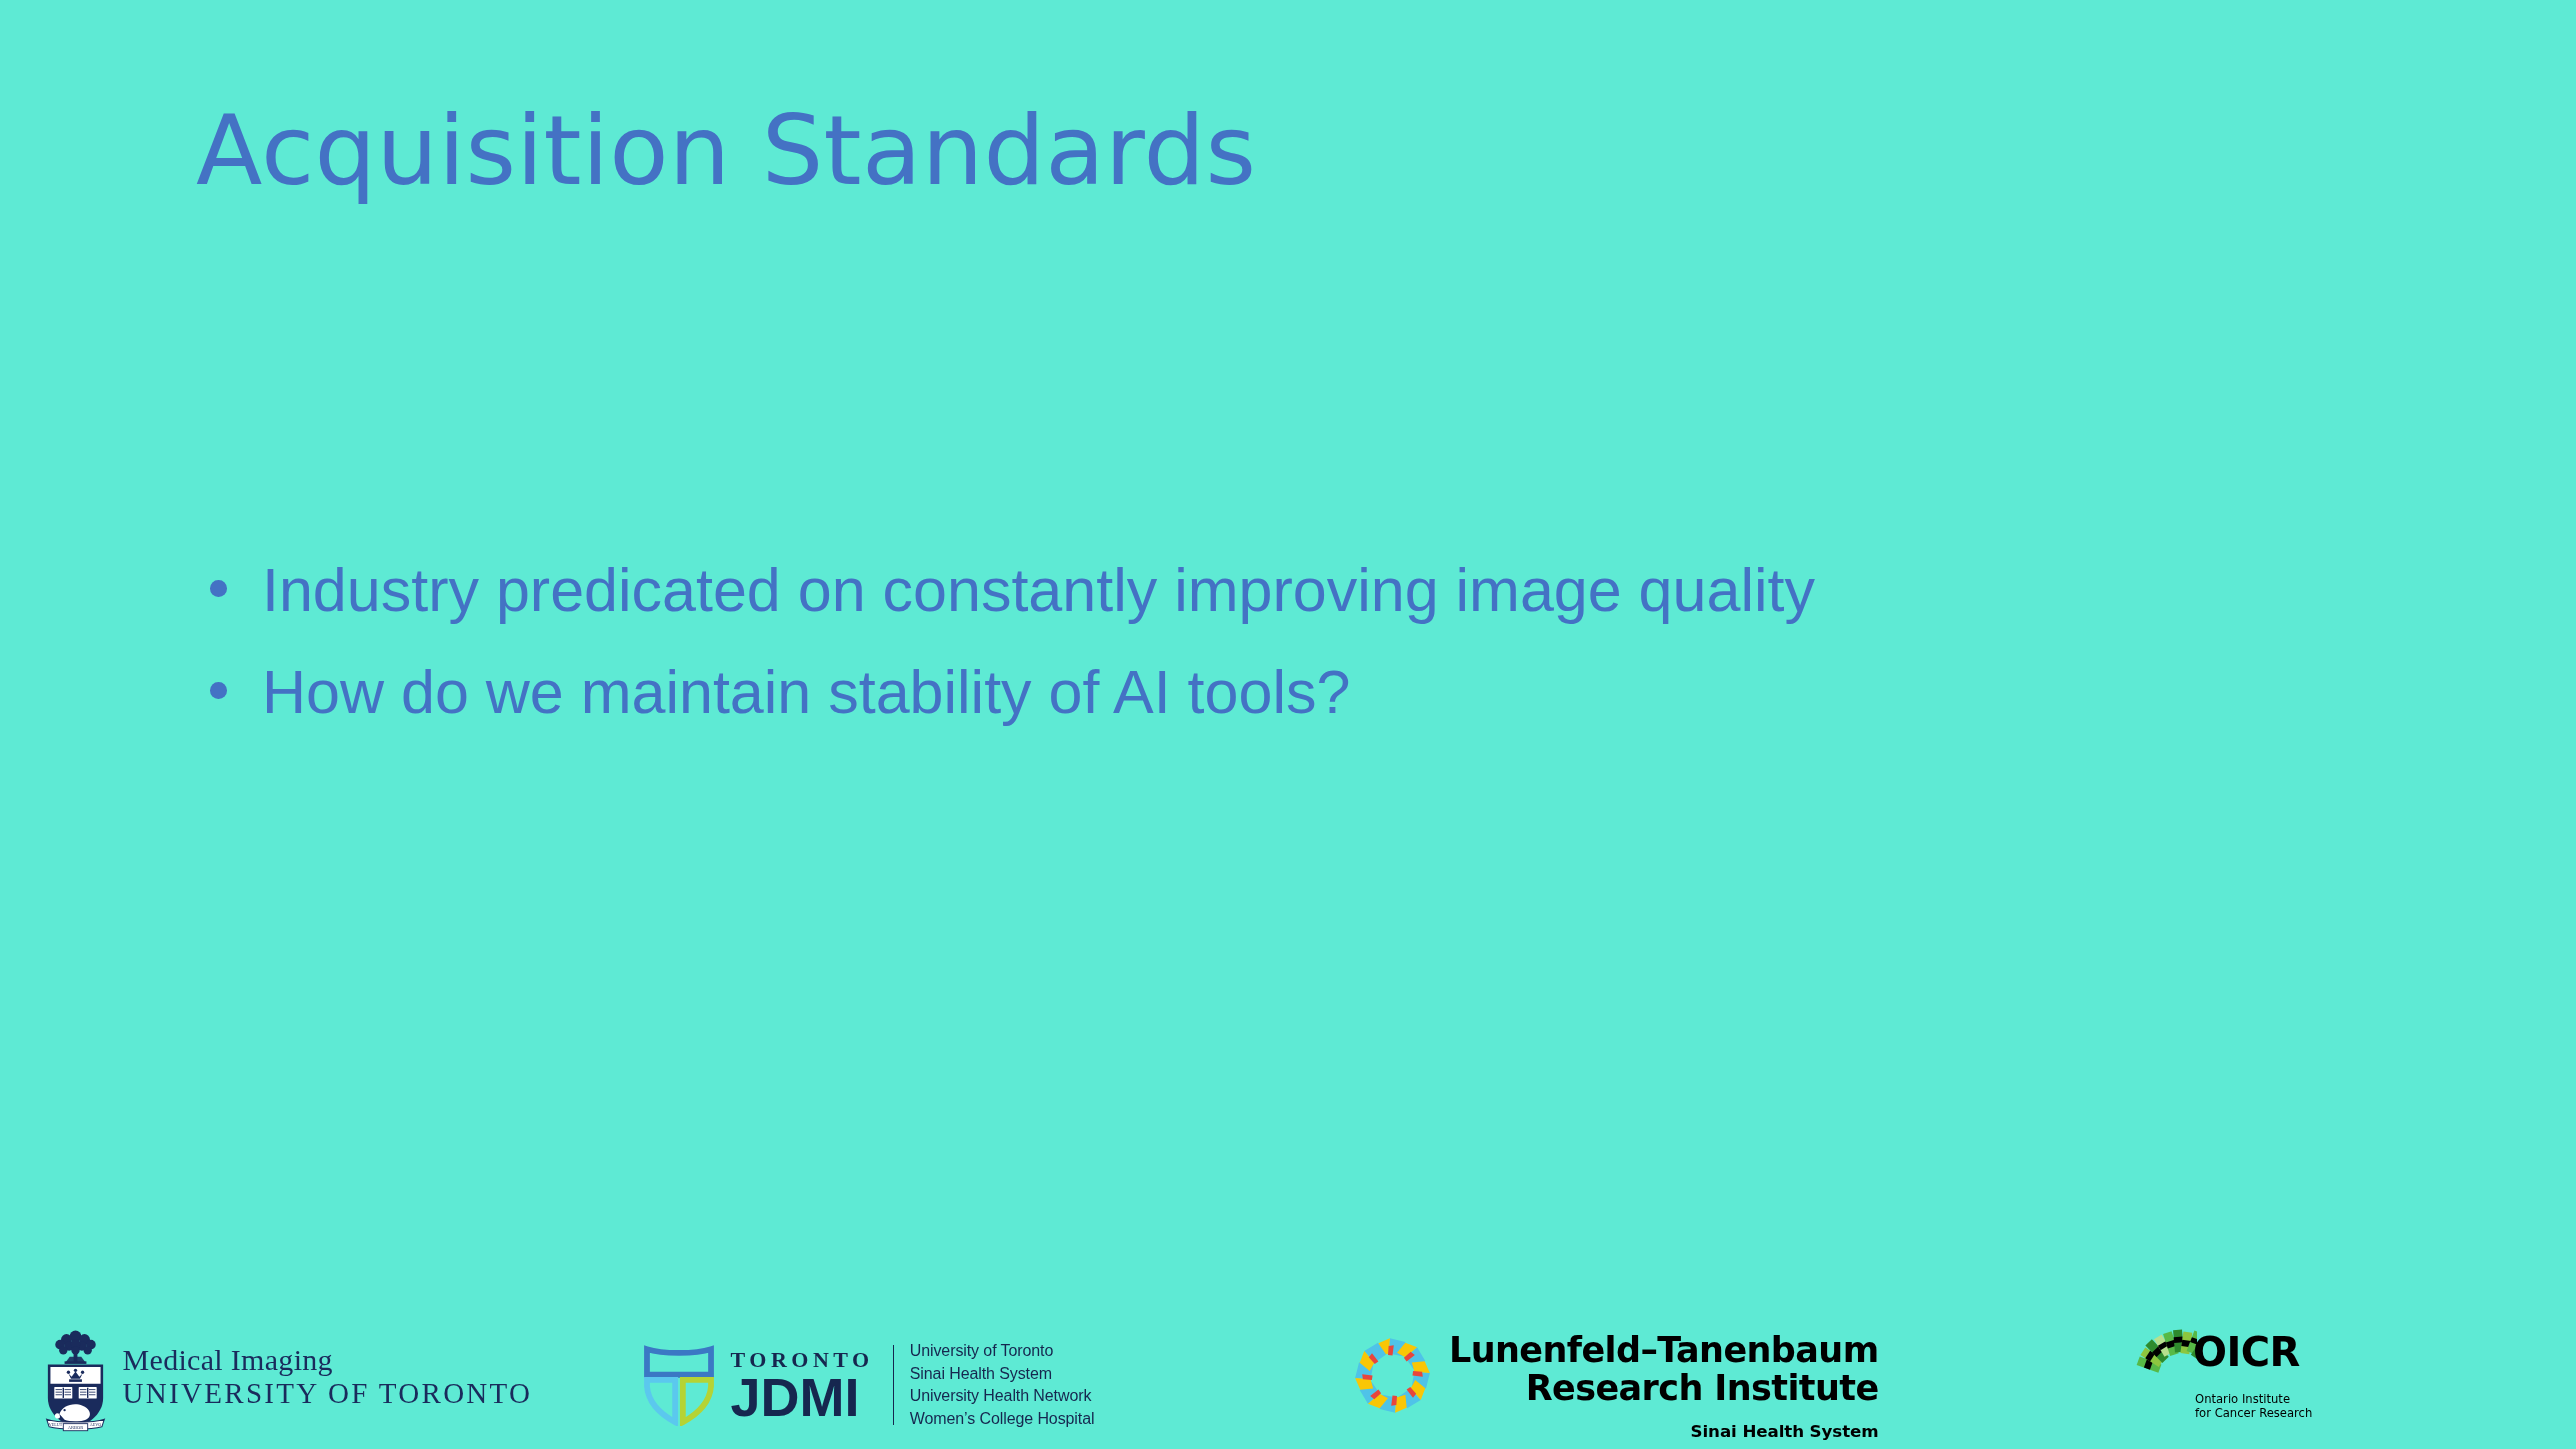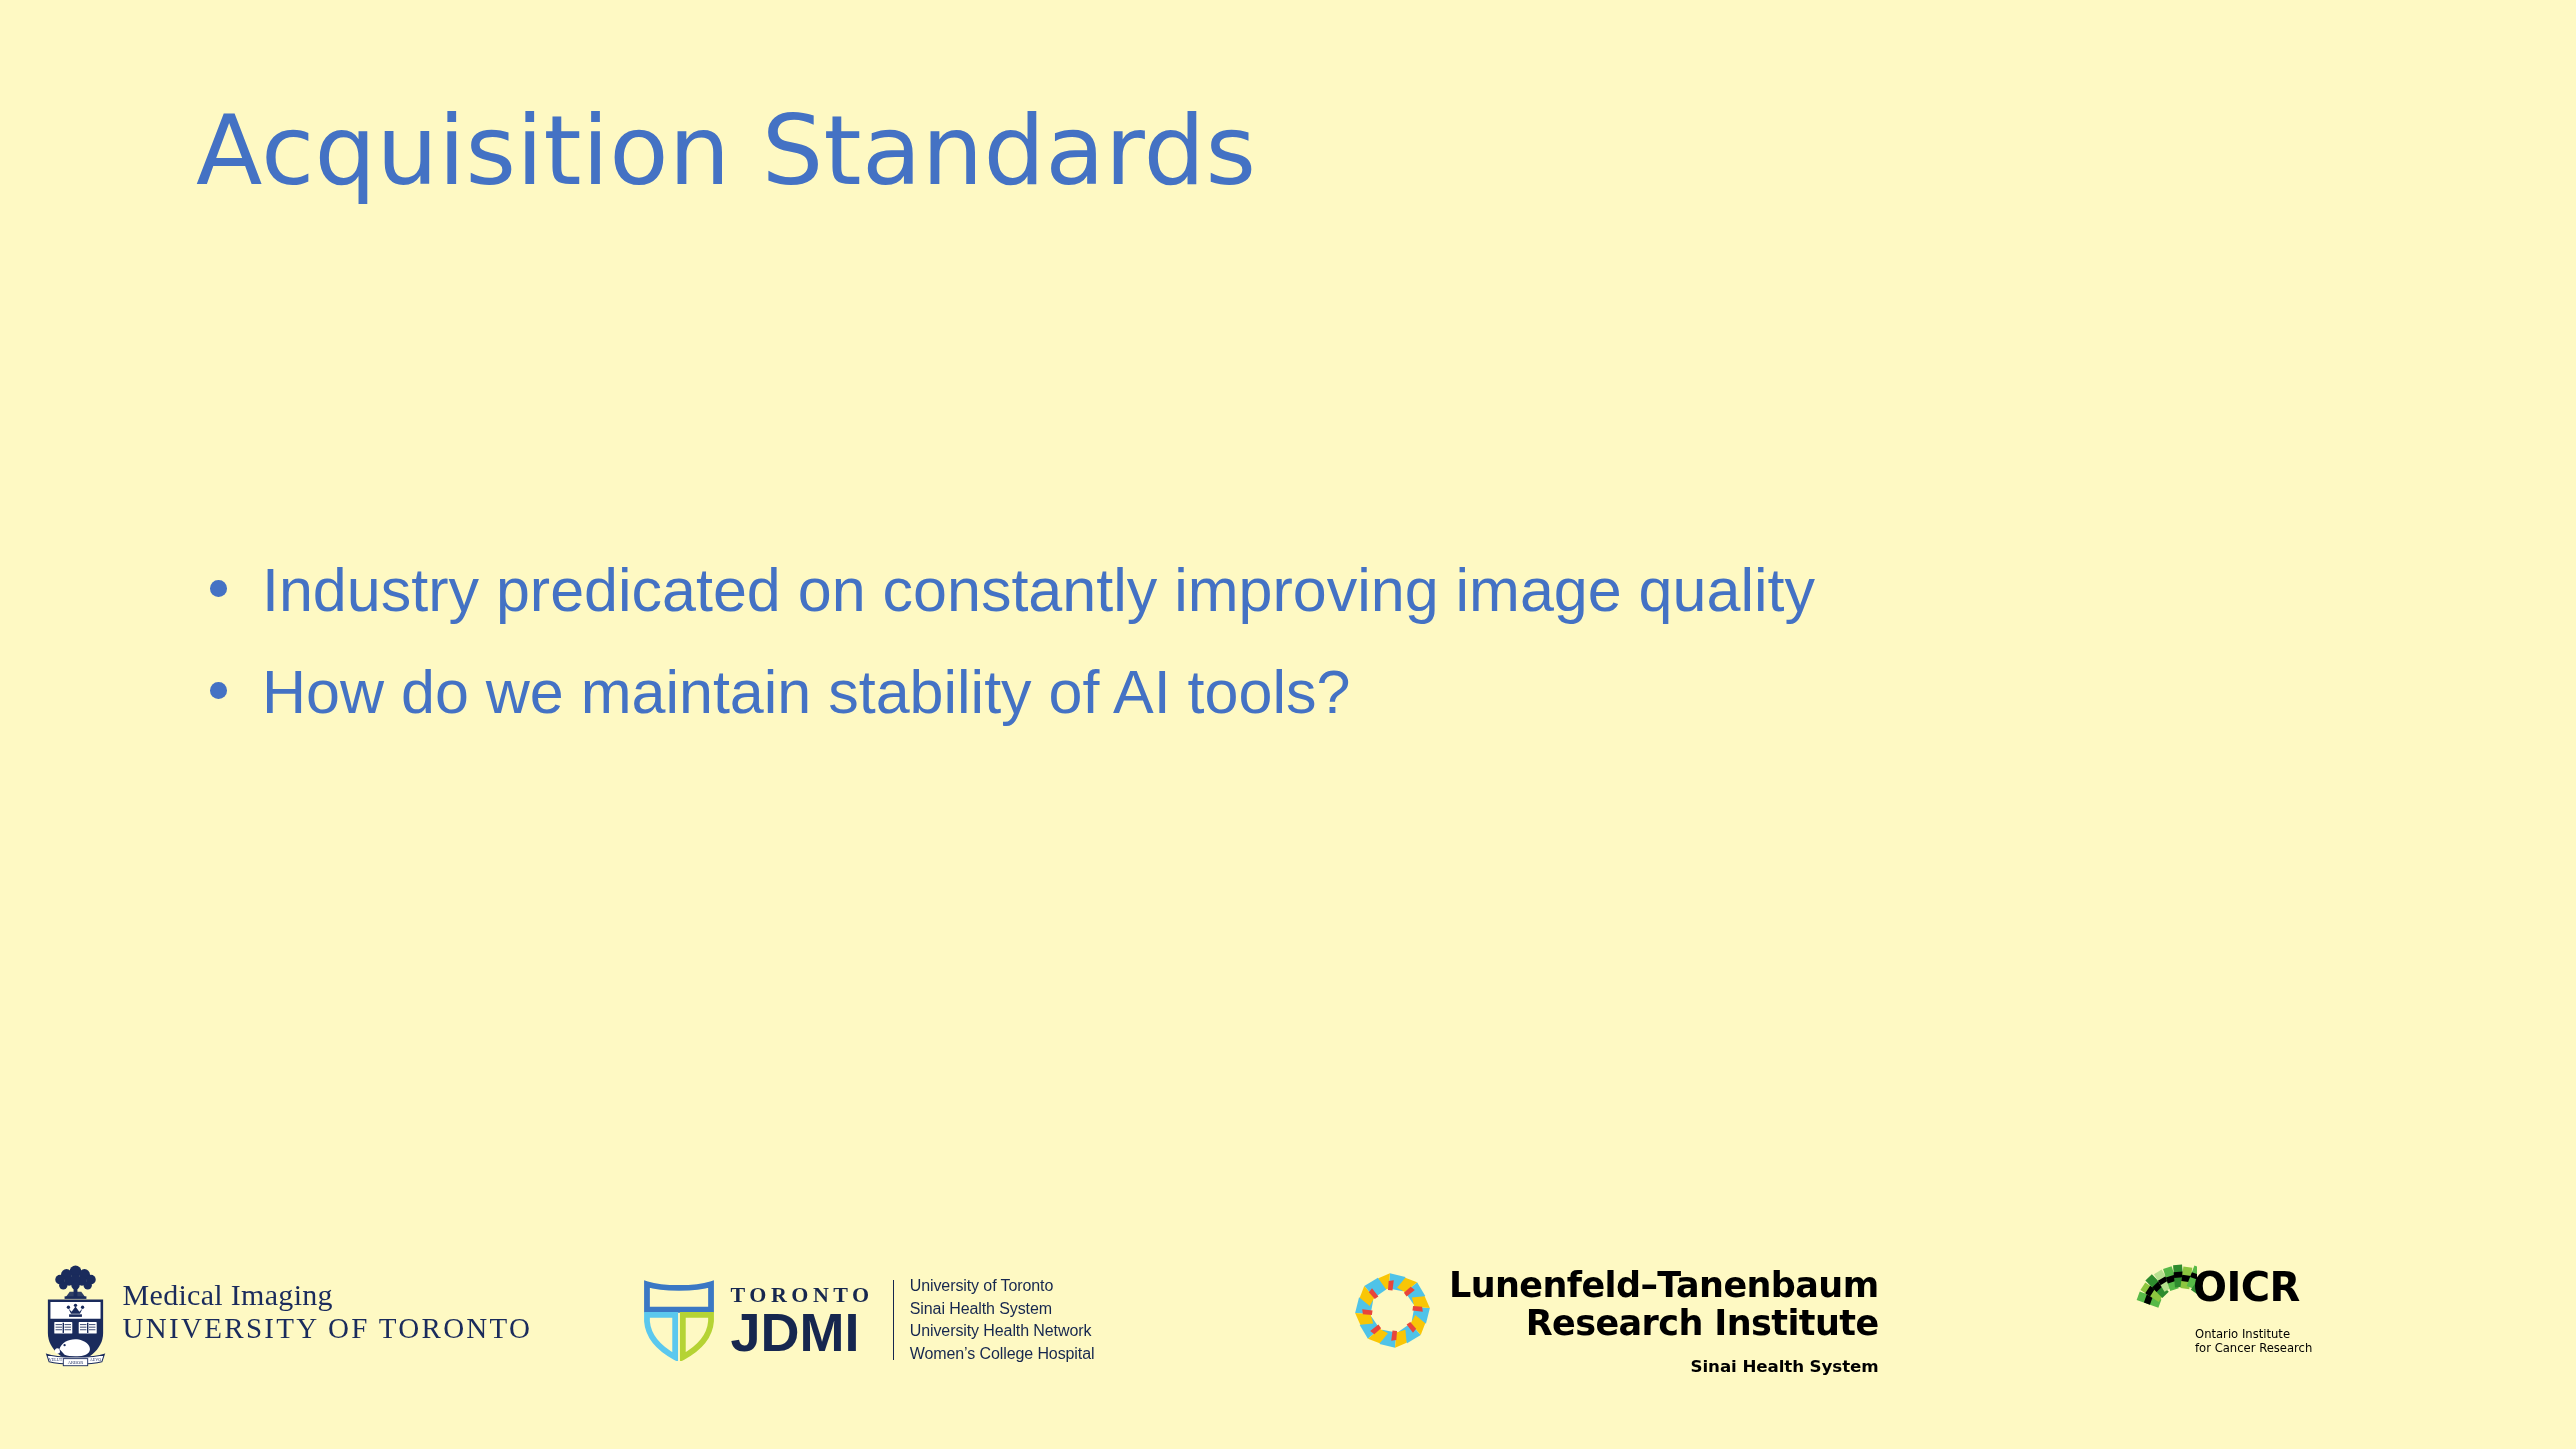--- a/index.html
+++ b/index.html
@@ -7,21 +7,21 @@
     padding: 0;
     background: #ffffff;
   }
   body {
     font-family: "Liberation Sans", sans-serif;
   }
   #slide {
     position: relative;
     width: 2576px;
     height: 1449px;
-    background: #fef9c3;
+    background: #5eead4;
     overflow: hidden;
   }
 
   
   #slide-title {
     position: absolute;
     left: 196px;
     top: 95px;
     width: 2190px;
     font-family: "DejaVu Sans", sans-serif;
@@ -61,21 +61,21 @@
     height: 16.7px;
     border-radius: 50%;
     background: #4472C4;
   }
   .bullet-text { display: inline; }
 
   
   #logo-strip {
     position: absolute;
     left: 0;
-    top: 1249px;
+    top: 1314px;
     width: 2516px;
     height: 135px;
   }
   .logo-block { position: absolute; }
 
   
   #logo-uoft { left: 40px; top: 11.6px; }
   #logo-uoft .row { display: flex; align-items: center; }
   #uoft-crest { width: 71px; height: 106px; display: block; }
   #uoft-words { margin-left: 11.6px; color: #1A2B5C; }

